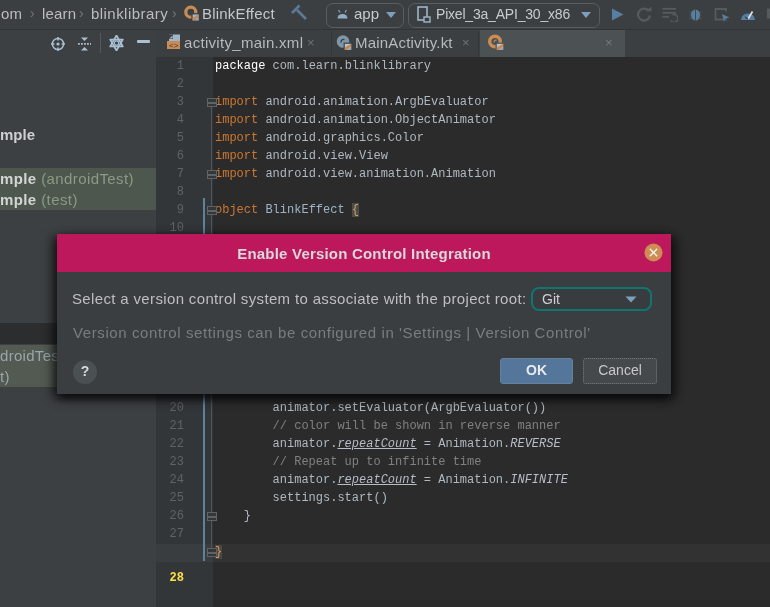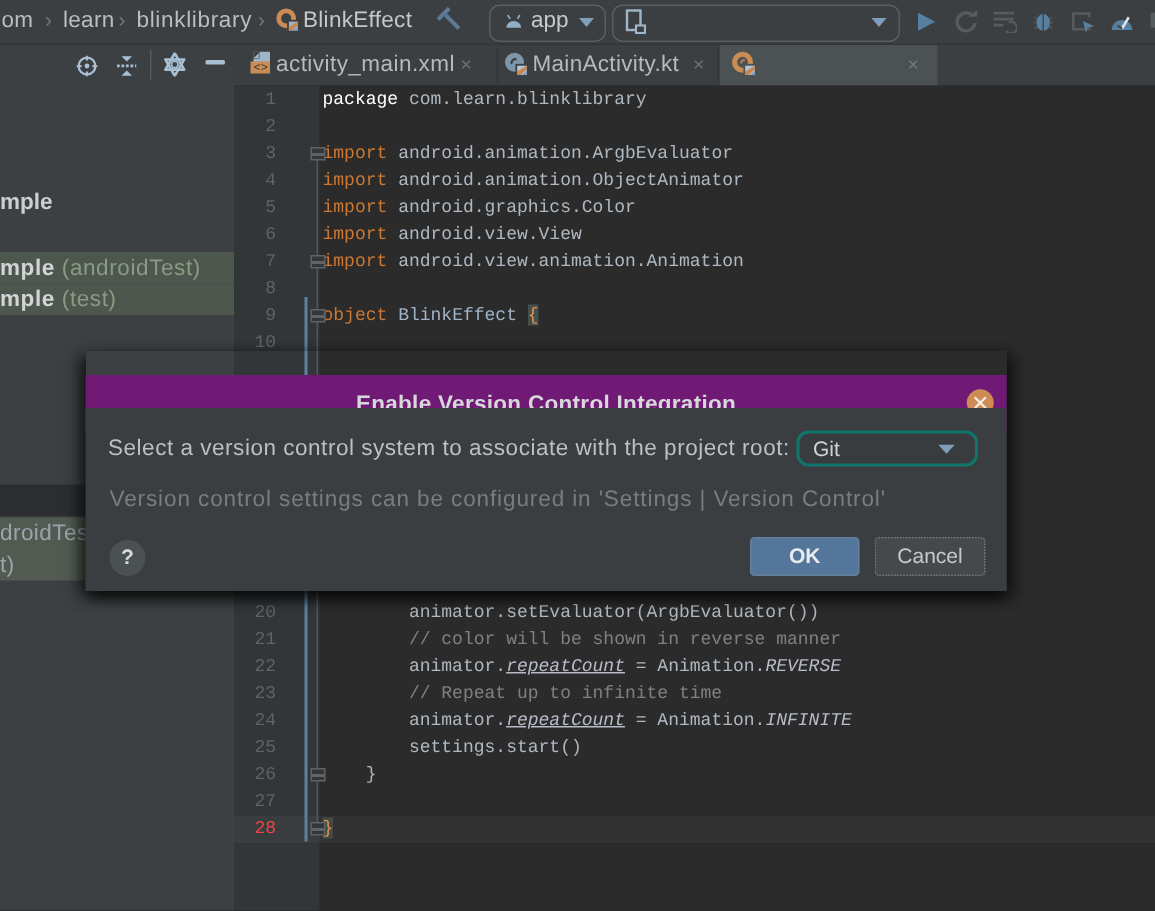--- a/index.html
+++ b/index.html
@@ -47,20 +47,21 @@
   <div class="abs" style="left:354px;top:5px;font-size:15px;color:#C7CBCE;">app</div>
   <svg class="abs" style="left:385px;top:11px;" width="12" height="8" viewBox="0 0 12 8">
     <path d="M1 1 h10 L6 7 Z" fill="#7E9FBC"></path>
   </svg>
 
   <div class="abs" style="left:408px;top:3px;width:190px;height:23px;border:1px solid #5A5E60;border-radius:7px;"></div>
   <svg class="abs" style="left:416px;top:6px;" width="15" height="17" viewBox="0 0 15 17">
     <rect x="2" y="1" width="9" height="13" fill="none" stroke="#9FB5C8" stroke-width="1.6"></rect>
     <rect x="8" y="11" width="6" height="5" fill="#3C3F41" stroke="#9FB5C8" stroke-width="1.4"></rect>
   </svg>
+  <div class="abs" style="left:436px;top:6px;font-size:14px;letter-spacing:-0.2px;color:#C7CBCE;">Pixel_3a_API_30_x86</div>
   <svg class="abs" style="left:580px;top:11px;" width="12" height="8" viewBox="0 0 12 8">
     <path d="M1 1 h10 L6 7 Z" fill="#7E9FBC"></path>
   </svg>
 
   <svg class="abs" style="left:611px;top:8px;" width="13" height="13" viewBox="0 0 13 13">
     <path d="M1 0.5 L12.5 6.5 L1 12.5 Z" fill="#567FA0"></path>
   </svg>
 
   <svg class="abs" style="left:636px;top:7px;" width="16" height="15" viewBox="0 0 16 15">
     <path d="M12.5 3.5 A6 6 0 1 0 14 8.5" fill="none" stroke="#565B5E" stroke-width="2.2"></path>
@@ -222,38 +223,38 @@
     <div class="ln" style="top:201px;color:#606366;">9</div>
     <div class="ln" style="top:219px;color:#606366;">10</div>
     <div class="ln" style="top:399px;color:#606366;">20</div>
     <div class="ln" style="top:417px;color:#606366;">21</div>
     <div class="ln" style="top:435px;color:#606366;">22</div>
     <div class="ln" style="top:453px;color:#606366;">23</div>
     <div class="ln" style="top:471px;color:#606366;">24</div>
     <div class="ln" style="top:489px;color:#606366;">25</div>
     <div class="ln" style="top:507px;color:#606366;">26</div>
     <div class="ln" style="top:525px;color:#606366;">27</div>
-    <div class="ln" style="top:543px;color:#ef4444;">28</div>
+    <div class="ln" style="top:569px;color:#fde047;font-weight:bold;">28</div>
     <div class="abs" style="left:211px;top:100px;width:1px;height:453px;background:#50565A;"></div>
     <div class="abs" style="left:203px;top:198px;width:2px;height:363px;background:#5E81A0;"></div>
     <div class="abs" style="left:207px;top:98px;width:8px;height:7px;background:#33373A;border:1px solid #5F6365;"></div>
   <div class="abs" style="left:208px;top:102px;width:8px;height:1.5px;background:#5F6365;"></div>
     <div class="abs" style="left:207px;top:170px;width:8px;height:7px;background:#33373A;border:1px solid #5F6365;"></div>
   <div class="abs" style="left:208px;top:174px;width:8px;height:1.5px;background:#5F6365;"></div>
     <div class="abs" style="left:207px;top:206px;width:8px;height:7px;background:#33373A;border:1px solid #5F6365;"></div>
   <div class="abs" style="left:208px;top:210px;width:8px;height:1.5px;background:#5F6365;"></div>
     <div class="abs" style="left:207px;top:512px;width:8px;height:7px;background:#33373A;border:1px solid #5F6365;"></div>
   <div class="abs" style="left:208px;top:516px;width:8px;height:1.5px;background:#5F6365;"></div>
     <div class="abs" style="left:207px;top:548px;width:8px;height:7px;background:#33373A;border:1px solid #5F6365;"></div>
   <div class="abs" style="left:208px;top:552px;width:8px;height:1.5px;background:#5F6365;"></div>
   </div>
 
 <div class="abs" id="dialog" style="left:57px;top:234px;width:614px;height:160px;
      box-shadow:0 5px 9px 0 rgba(5,5,5,0.62), -5px 3px 9px rgba(5,5,5,0.5), 5px 3px 9px rgba(5,5,5,0.45);">
-  <div class="abs" style="left:0;top:16px;width:614px;height:38px;background:#701a75;">
+  <div class="abs" style="left:0;top:0;width:614px;height:38px;background:#be185d;">
     <div style="text-align:center;font-size:15px;letter-spacing:0.2px;font-weight:bold;color:#D6D8DA;padding-top:11px;">Enable Version Control Integration</div>
     <svg class="abs" style="left:587px;top:9px;" width="19" height="19" viewBox="0 0 19 19">
       <circle cx="9.5" cy="9.5" r="9" fill="#CE8C54"></circle>
       <g stroke="#F2EFE9" stroke-width="1.5">
         <line x1="5.8" y1="5.8" x2="13.2" y2="13.2"></line>
         <line x1="13.2" y1="5.8" x2="5.8" y2="13.2"></line>
       </g>
     </svg>
   </div>
   <div class="abs" style="left:0;top:38px;width:614px;height:122px;background:#3B3E40;">

